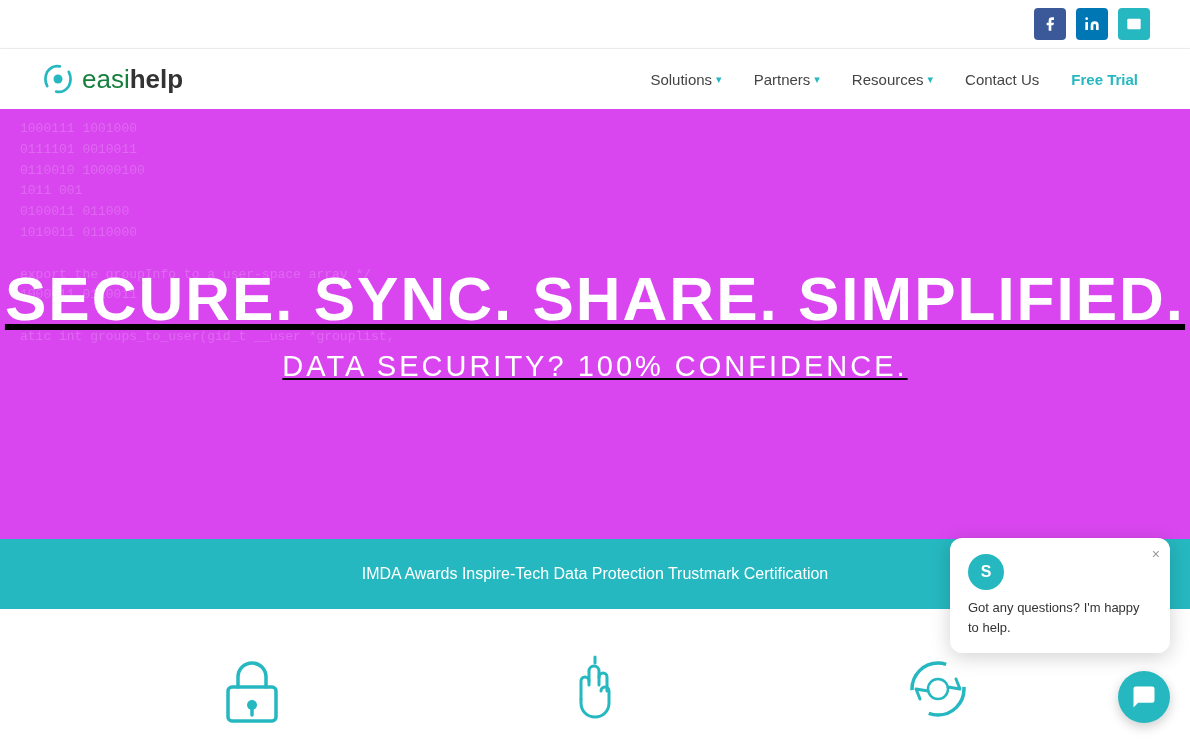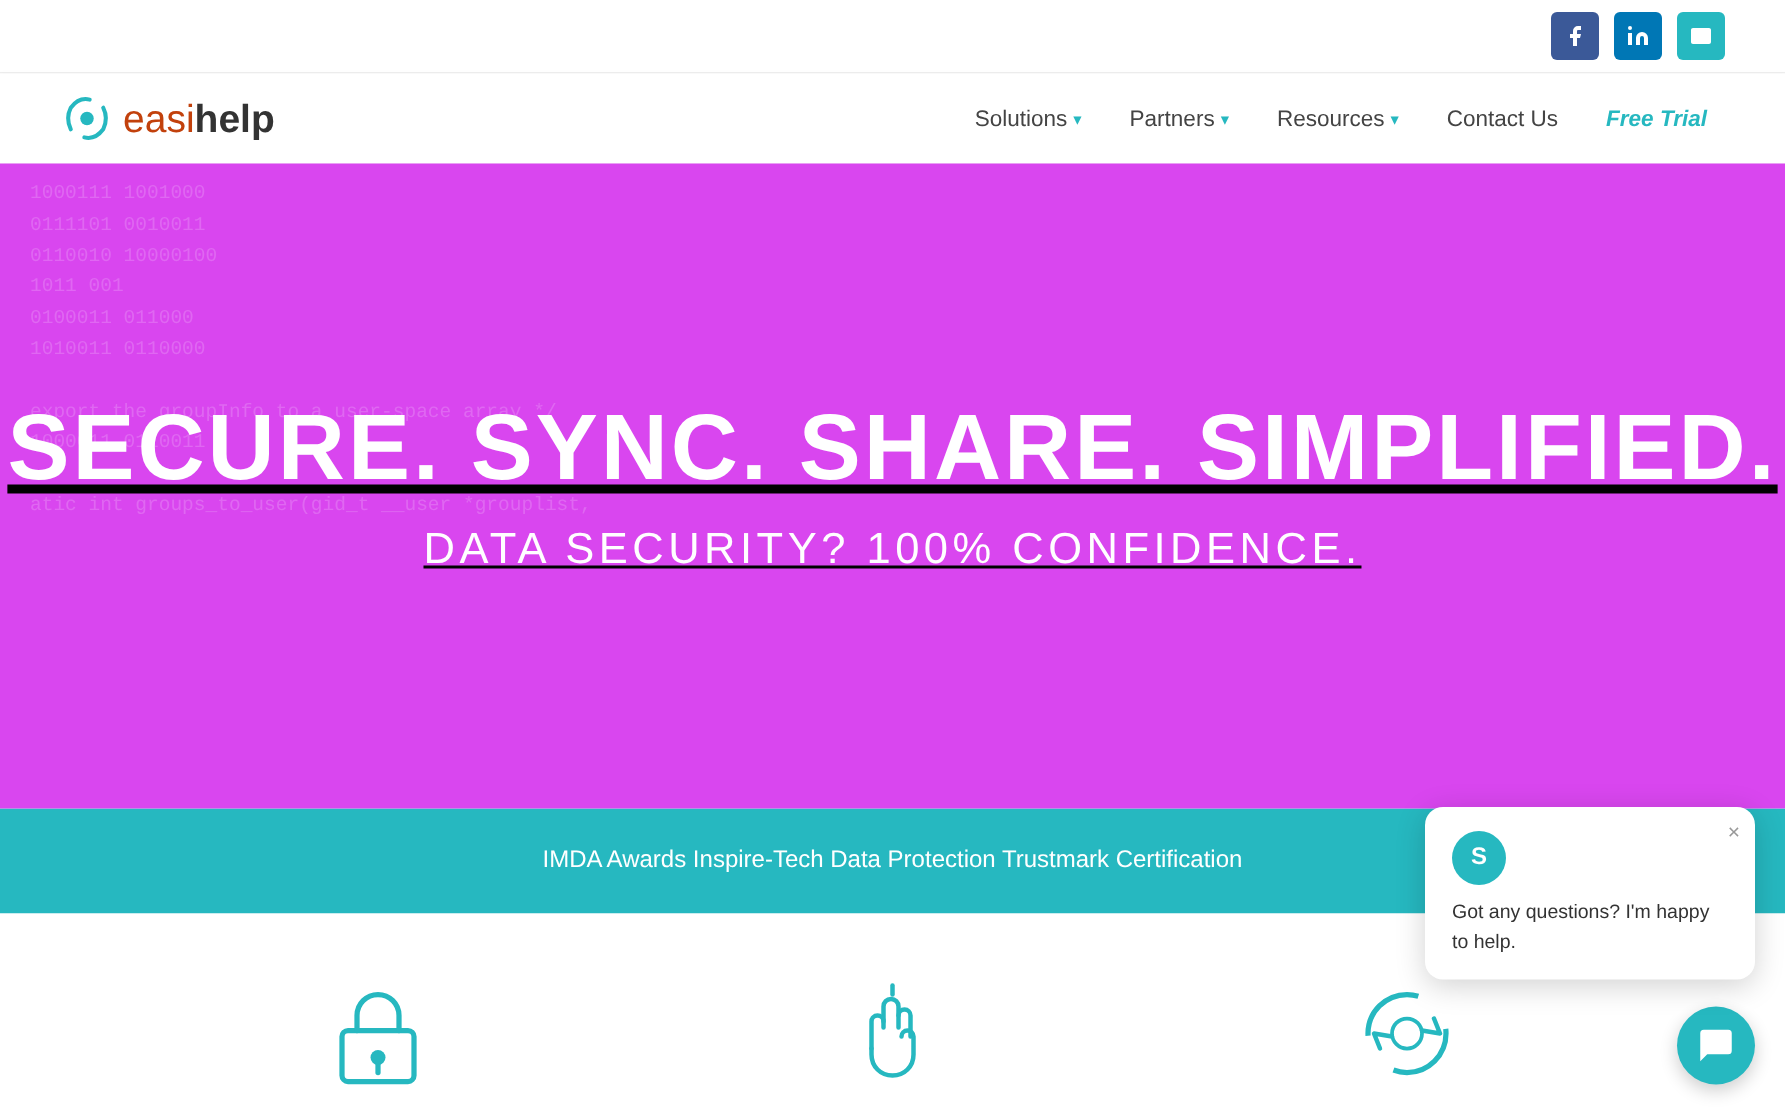--- a/index.html
+++ b/index.html
@@ -70,21 +70,20 @@
       gap: 4px;
     }
     .nav-links li a .chevron {
       font-size: 11px;
       color: #26b8c0;
     }
     .nav-contact a { color: #444; font-size: 15px; }
     .nav-free-trial a {
       color: #26b8c0 !important;
       font-weight: 600;
-      font-style: italic;
     }
 
     
     .hero {
       position: relative;
       width: 100%;
       height: 430px;
       background: #d946ef;
       overflow: hidden;
       display: flex;
@@ -260,21 +259,21 @@
 </div>
 
 <nav class="navbar">
   <div class="logo">
     <svg class="logo-icon" viewBox="0 0 40 40" fill="none" xmlns="http://www.w3.org/2000/svg">
       <path d="M8 28 Q4 20 8 12 Q14 4 22 6" stroke="#26b8c0" stroke-width="3" fill="none" stroke-linecap="round"></path>
       <path d="M32 12 Q36 20 32 28 Q26 36 18 34" stroke="#26b8c0" stroke-width="3" fill="none" stroke-linecap="round"></path>
       <circle cx="20" cy="20" r="5" fill="#26b8c0"></circle>
     </svg>
     <div class="logo-text">
-      <span class="easi" style="color:#c2410c;">easi</span><span style="color:#333;font-weight:700;">help</span>
+      <span class="easi" style="color:#15803d;">easi</span><span style="color:#333;font-weight:700;">help</span>
     </div>
   </div>
   <ul class="nav-links">
     <li>
       <a href="#">Solutions <span class="chevron">▾</span></a>
     </li>
     <li>
       <a href="#">Partners <span class="chevron">▾</span></a>
     </li>
     <li>

